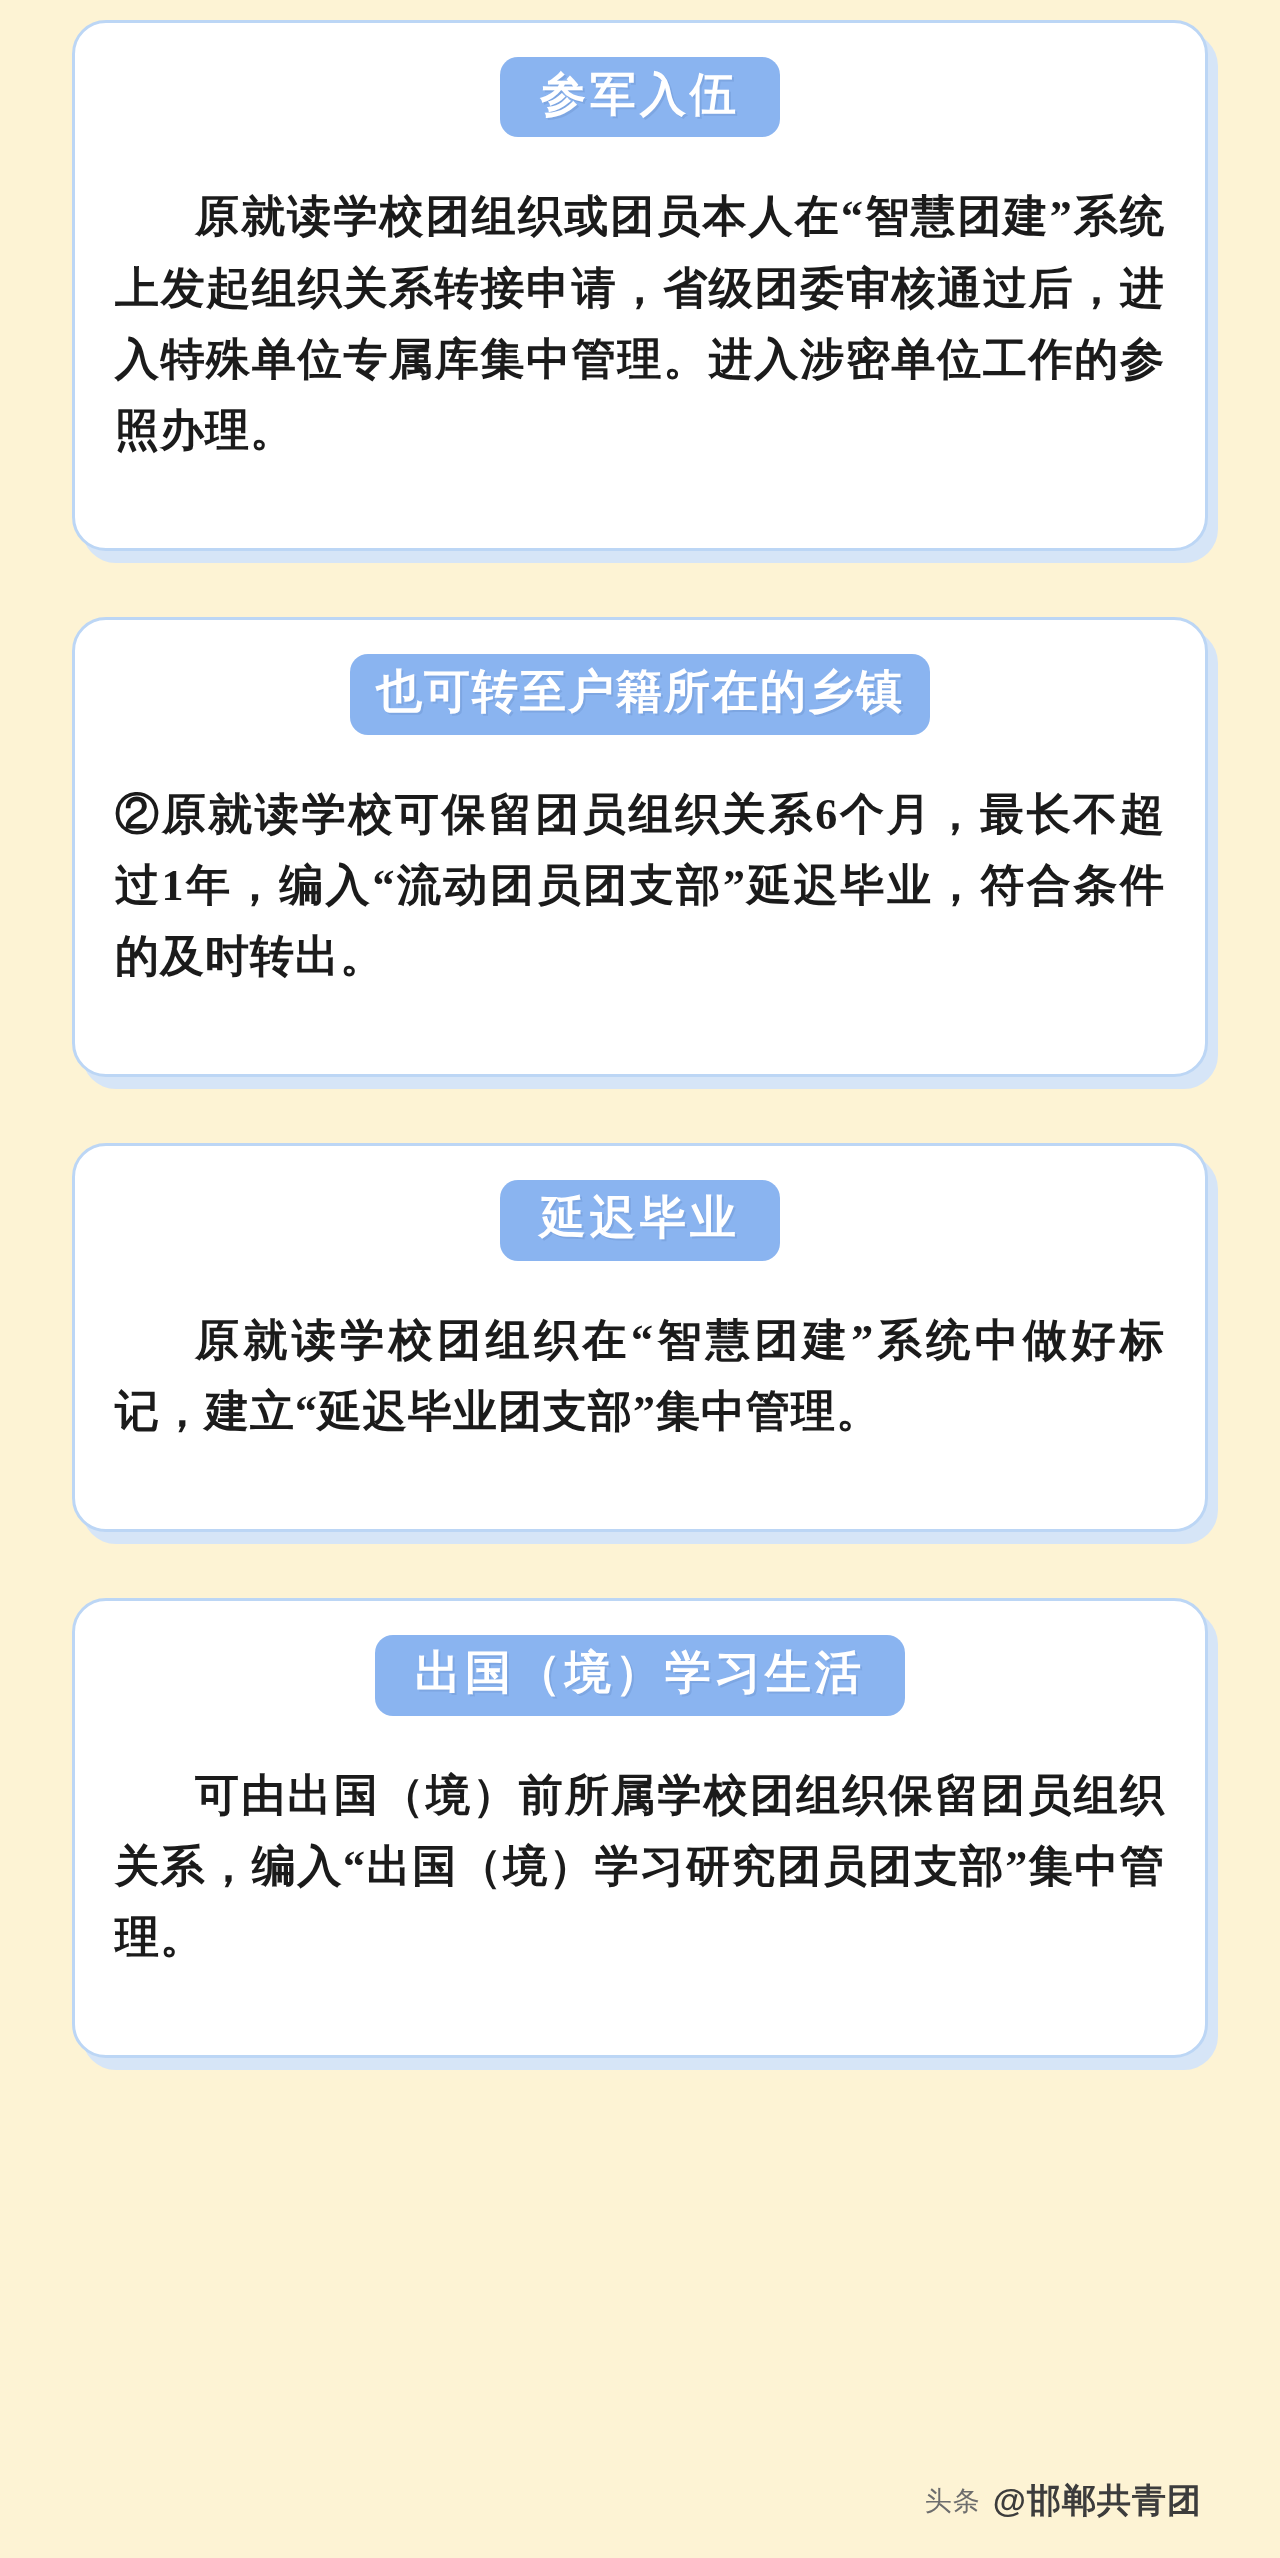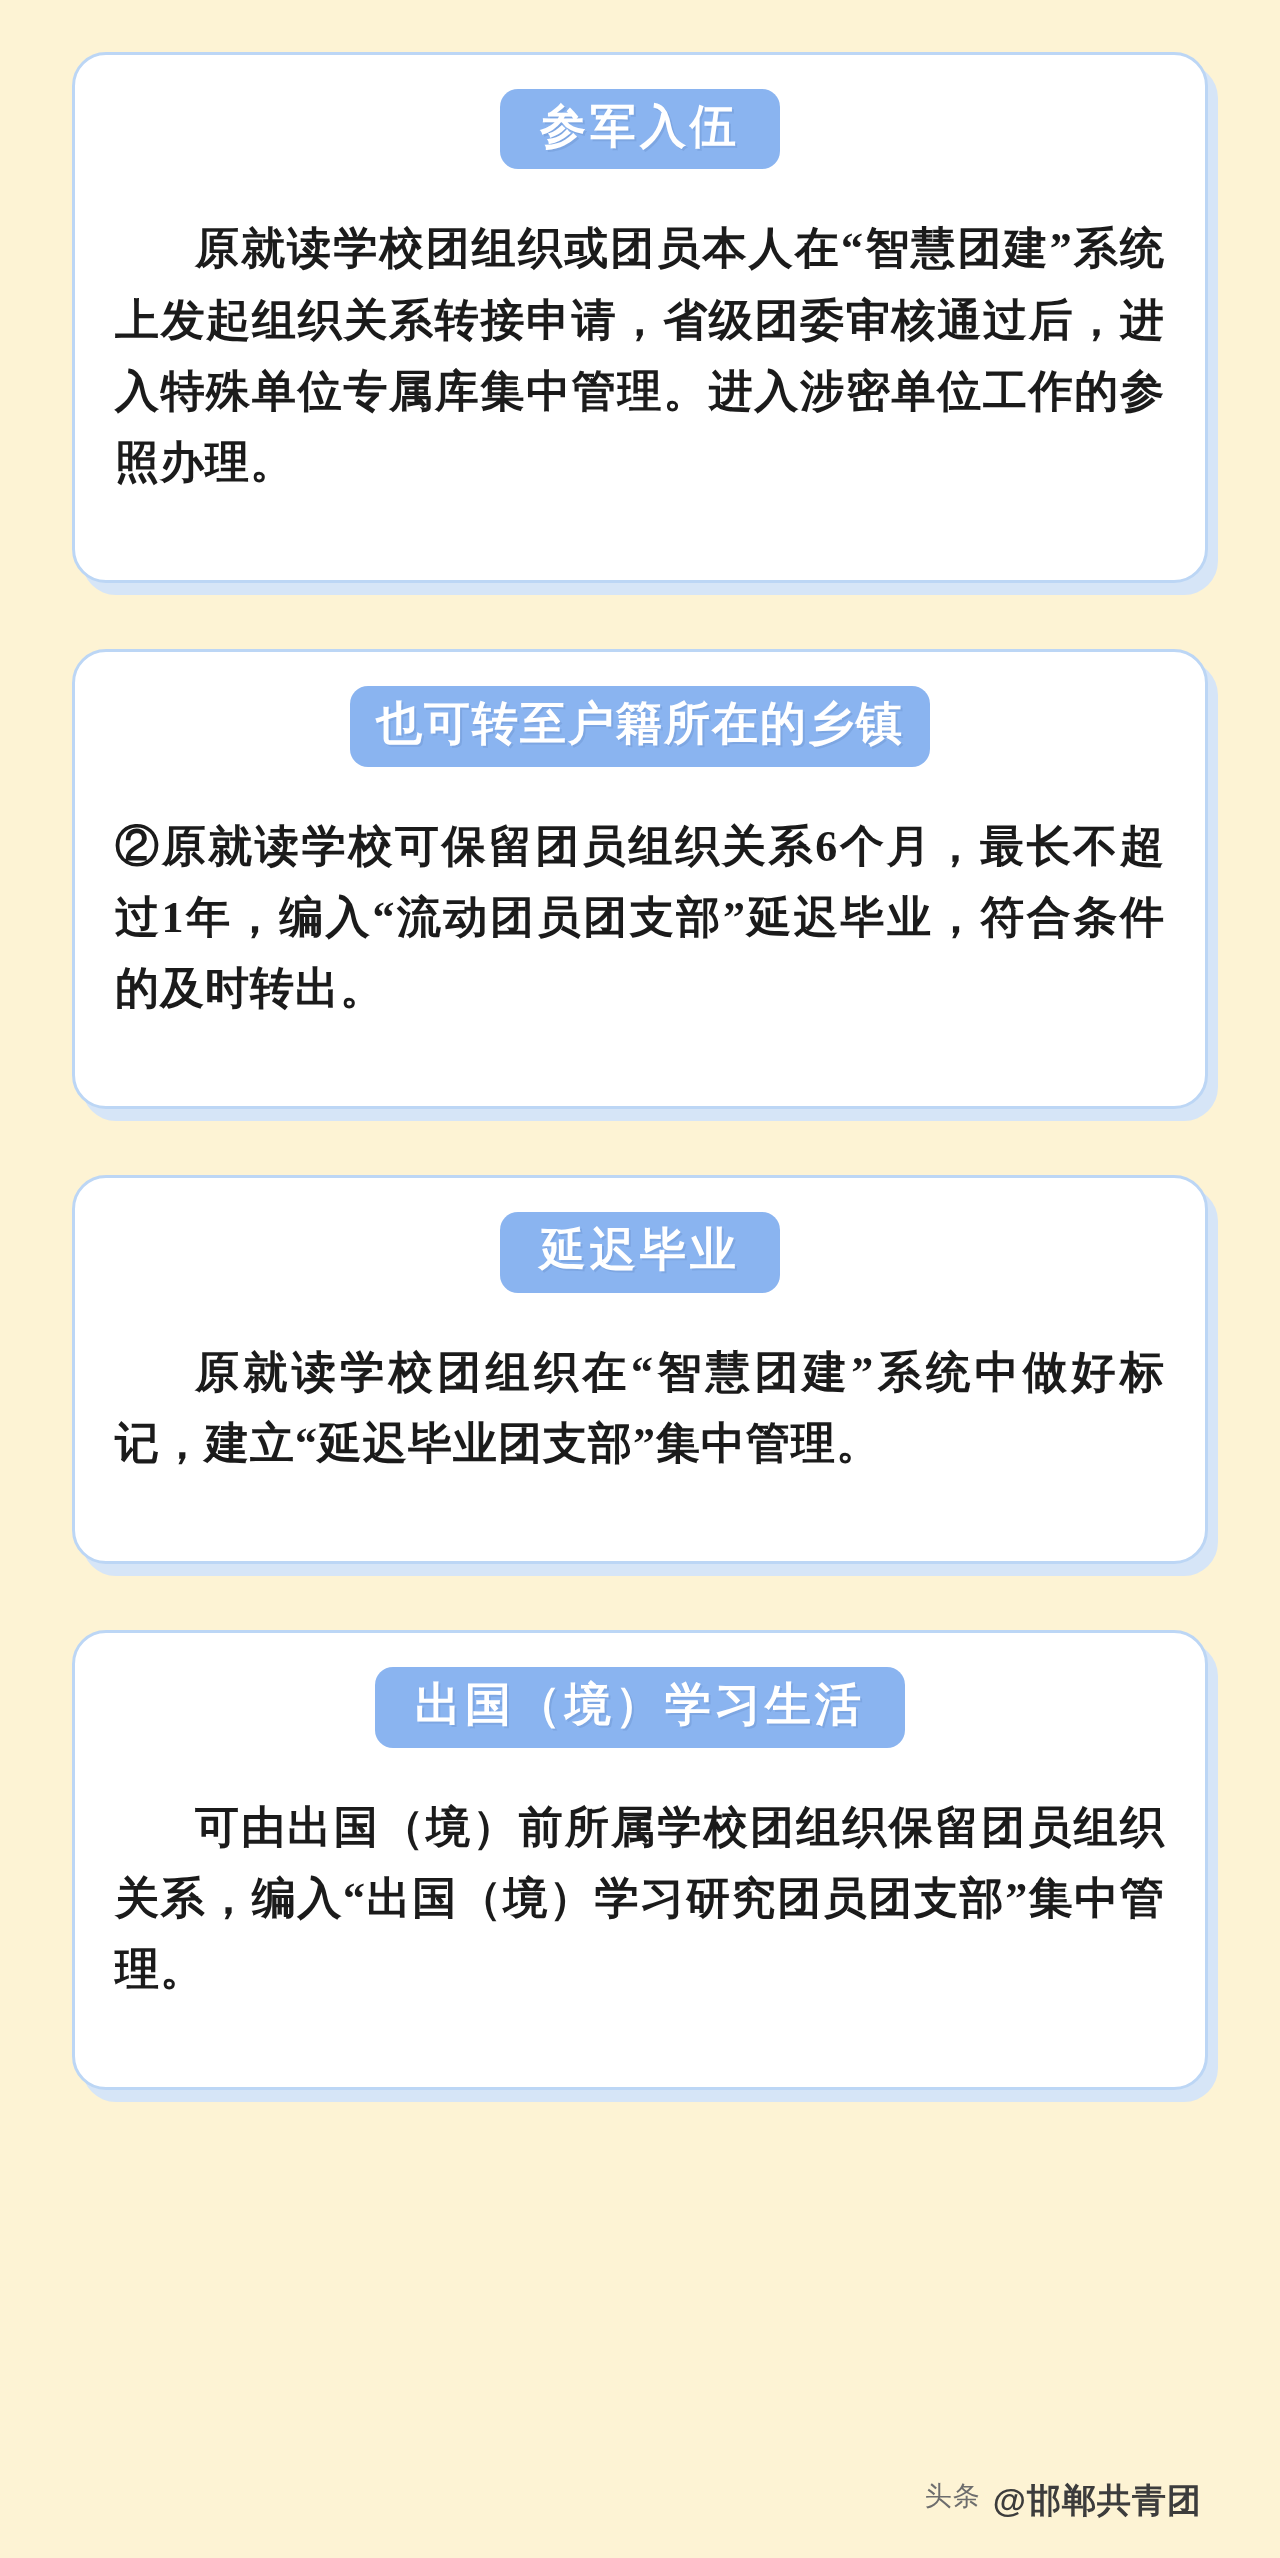--- a/index.html
+++ b/index.html
@@ -10,21 +10,21 @@
     width: 1280px;
     min-height: 2558px;
     background: #fdf3d4;
     font-family: "Liberation Serif", "DejaVu Serif", serif;
     position: relative;
   }
   .page {
     width: 1280px;
     min-height: 2558px;
     box-sizing: border-box;
-    padding: 52px 72px 0 72px;
+    padding: 20px 72px 0 72px;
     position: relative;
     border-radius: 14px;
   }
   .card {
     position: relative;
     background: #ffffff;
     border: 3px solid #bcd6f5;
     border-radius: 34px;
     box-shadow: 10px 12px 0 0 #d6e5f7;
     box-sizing: border-box;
@@ -68,20 +68,21 @@
     text-indent: 80px;
   }
   .body-text + .body-text {
     margin-top: 0;
   }
   .footer {
     position: absolute;
     right: 78px;
     bottom: 34px;
     display: flex;
+    align-items: center;
     gap: 12px;
     font-family: "Liberation Sans", sans-serif;
   }
   .footer-brand {
     font-size: 27px;
     color: #6d6d6d;
     letter-spacing: 1px;
   }
   .footer-name {
     font-size: 34px;

